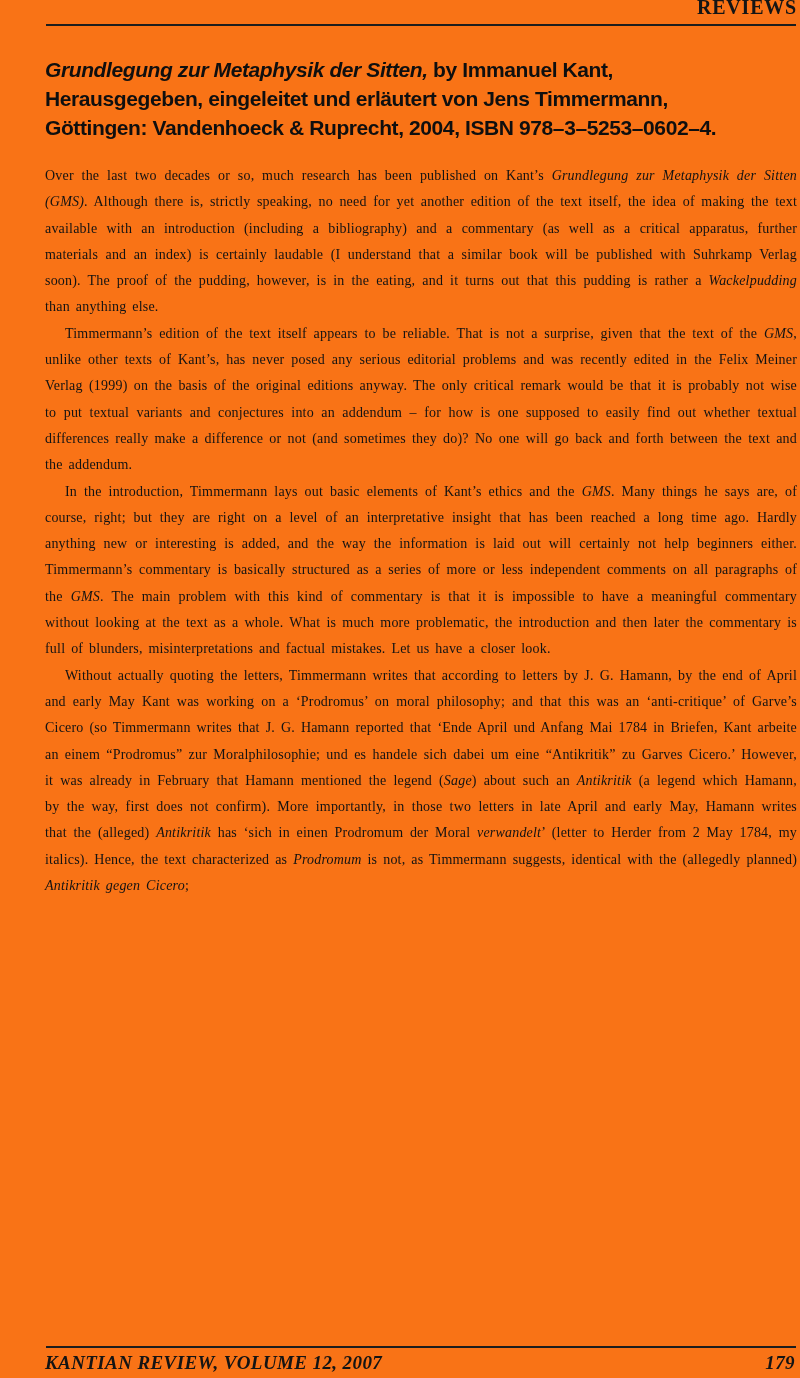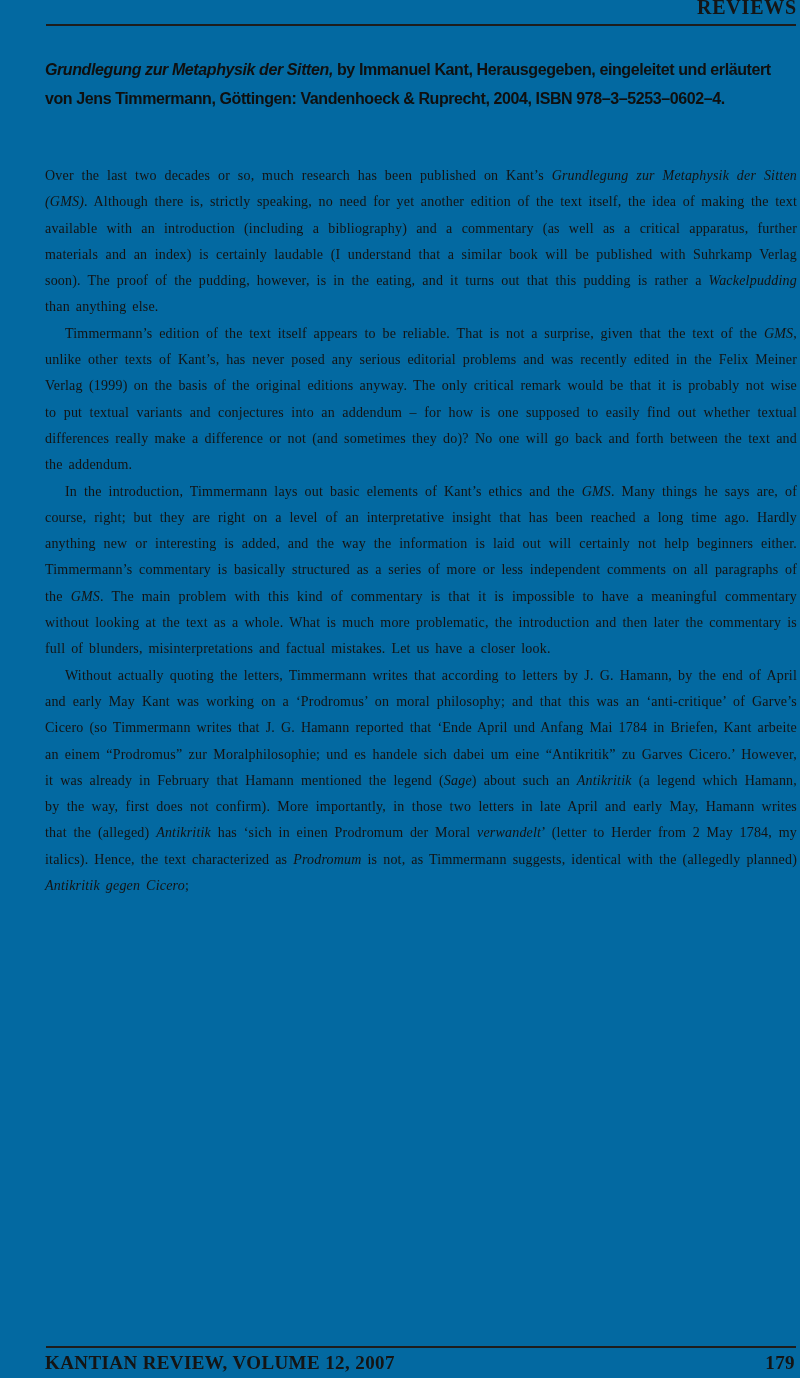--- a/index.html
+++ b/index.html
@@ -1,20 +1,20 @@
 <!DOCTYPE html>
 <html lang="en"><head>
 <meta charset="utf-8">
 <style>
   html, body { margin: 0; padding: 0; background: #ffffff; }
   .page {
     position: relative;
     width: 800px;
     height: 1378px;
-    background: #0369a1;
+    background: #f97316;
     overflow: hidden;
     color: #141414;
   }
   .running-head {
     position: absolute;
     top: -4px;
     right: 3px;
     font-family: "Liberation Serif", serif;
     font-size: 20px;
     font-weight: 600;
@@ -31,21 +31,21 @@
   }
   .rule-top { top: 24px; }
   .rule-bottom { top: 1346px; }
   .citation {
     position: absolute;
     left: 45px;
     top: 55px;
     width: 726px;
     font-family: "Liberation Sans", sans-serif;
     font-weight: 700;
-    font-size: 16px;
+    font-size: 21px;
     line-height: 29px;
     letter-spacing: -0.4px;
     color: #0f0f0f;
     text-align: left;
   }
   .citation i { font-style: italic; }
   .body-text {
     position: absolute;
     left: 45px;
     top: 163px;
@@ -68,20 +68,21 @@
     top: 1352px;
     display: flex;
     justify-content: space-between;
     align-items: baseline;
     font-family: "Liberation Serif", serif;
     font-size: 19px;
     letter-spacing: 0.4px;
     font-weight: 600;
     color: #141414;
     white-space: nowrap;
+    font-style: italic;
   }
   .footer .page-num { font-weight: 600; }
 </style>
 </head>
 <body>
 
 <div class="page">
 
   <div class="running-head">
     <span>REVIEWS</span>

